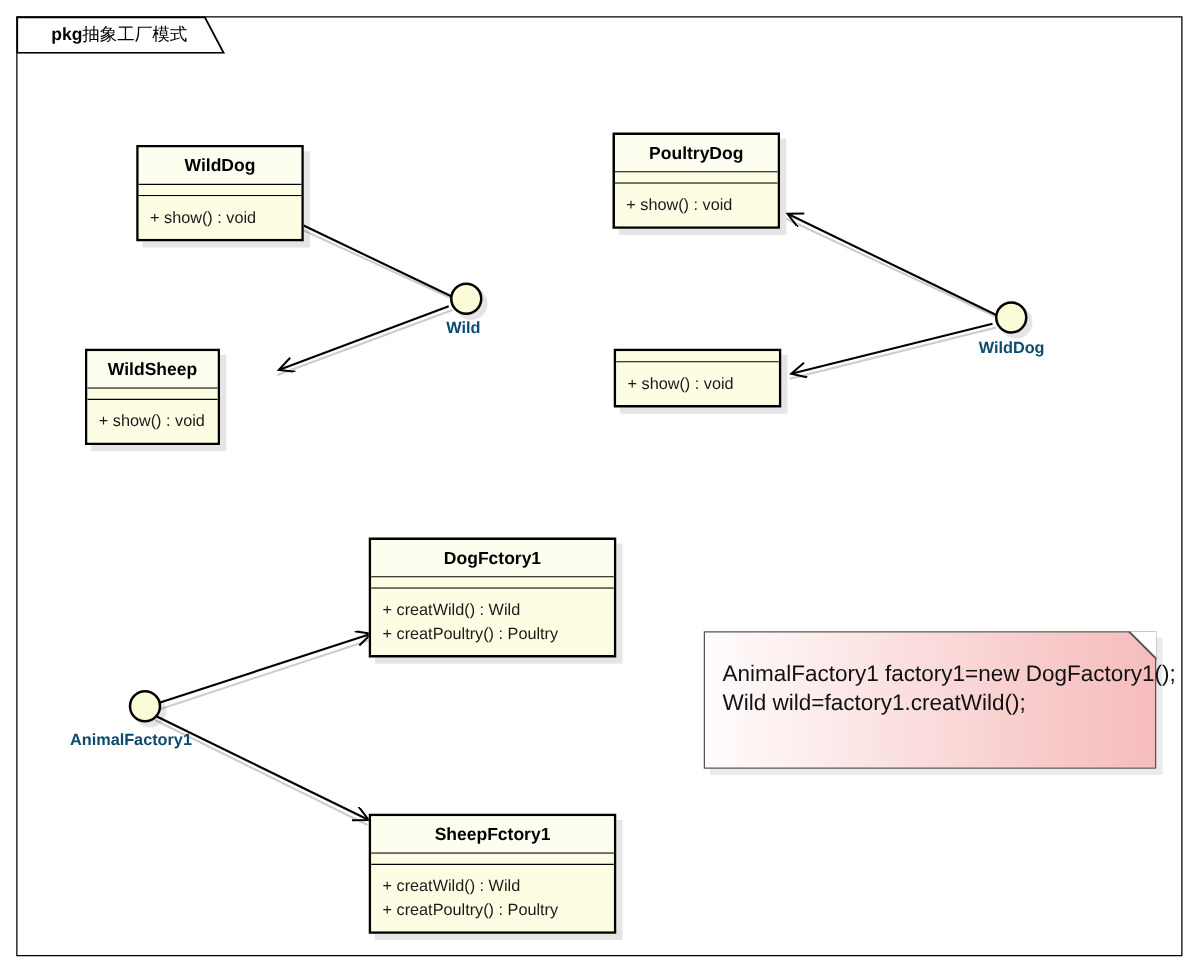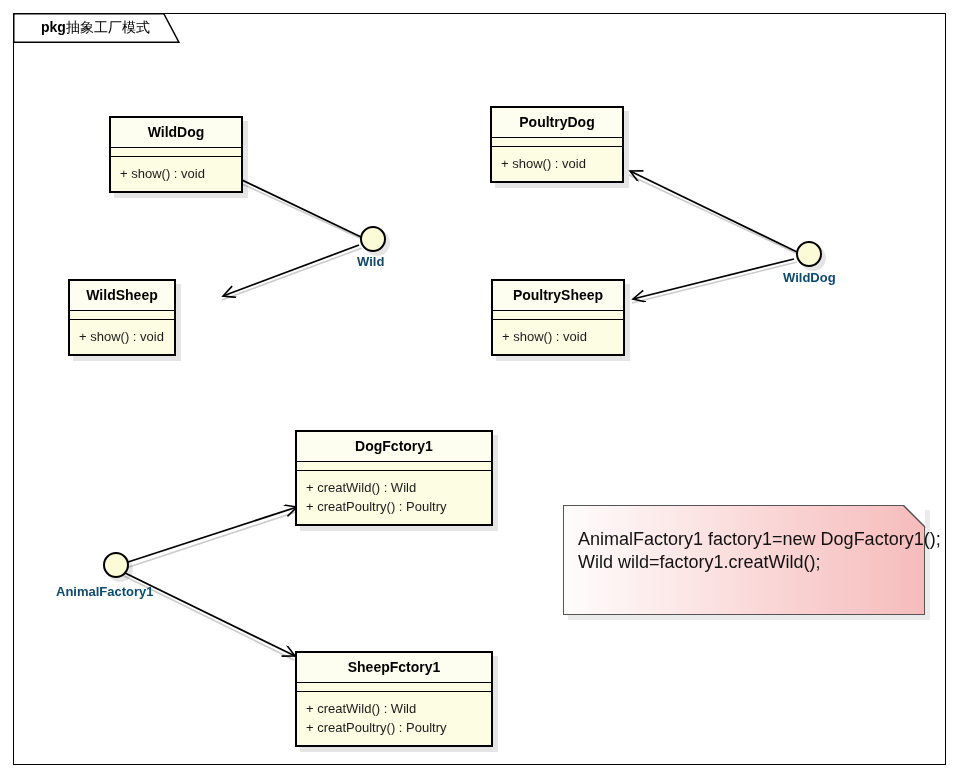--- a/index.html
+++ b/index.html
@@ -208,21 +208,20 @@
 
   <div class="uml-class" style="left:490px; top:106px; width:134px;">
     <div class="cls-name">PoultryDog</div>
     <div class="cls-attrs"></div>
     <div class="cls-ops">
       <div>+ show() : void</div>
     </div>
   </div>
 
   <div class="uml-class" style="left:491px; top:279px; width:134px;">
-    <div class="cls-name">PoultrySheep</div>
     <div class="cls-attrs"></div>
     <div class="cls-ops">
       <div>+ show() : void</div>
     </div>
   </div>
 
   <div class="uml-class" style="left:295px; top:430px; width:198px;">
     <div class="cls-name">DogFctory1</div>
     <div class="cls-attrs"></div>
     <div class="cls-ops">

